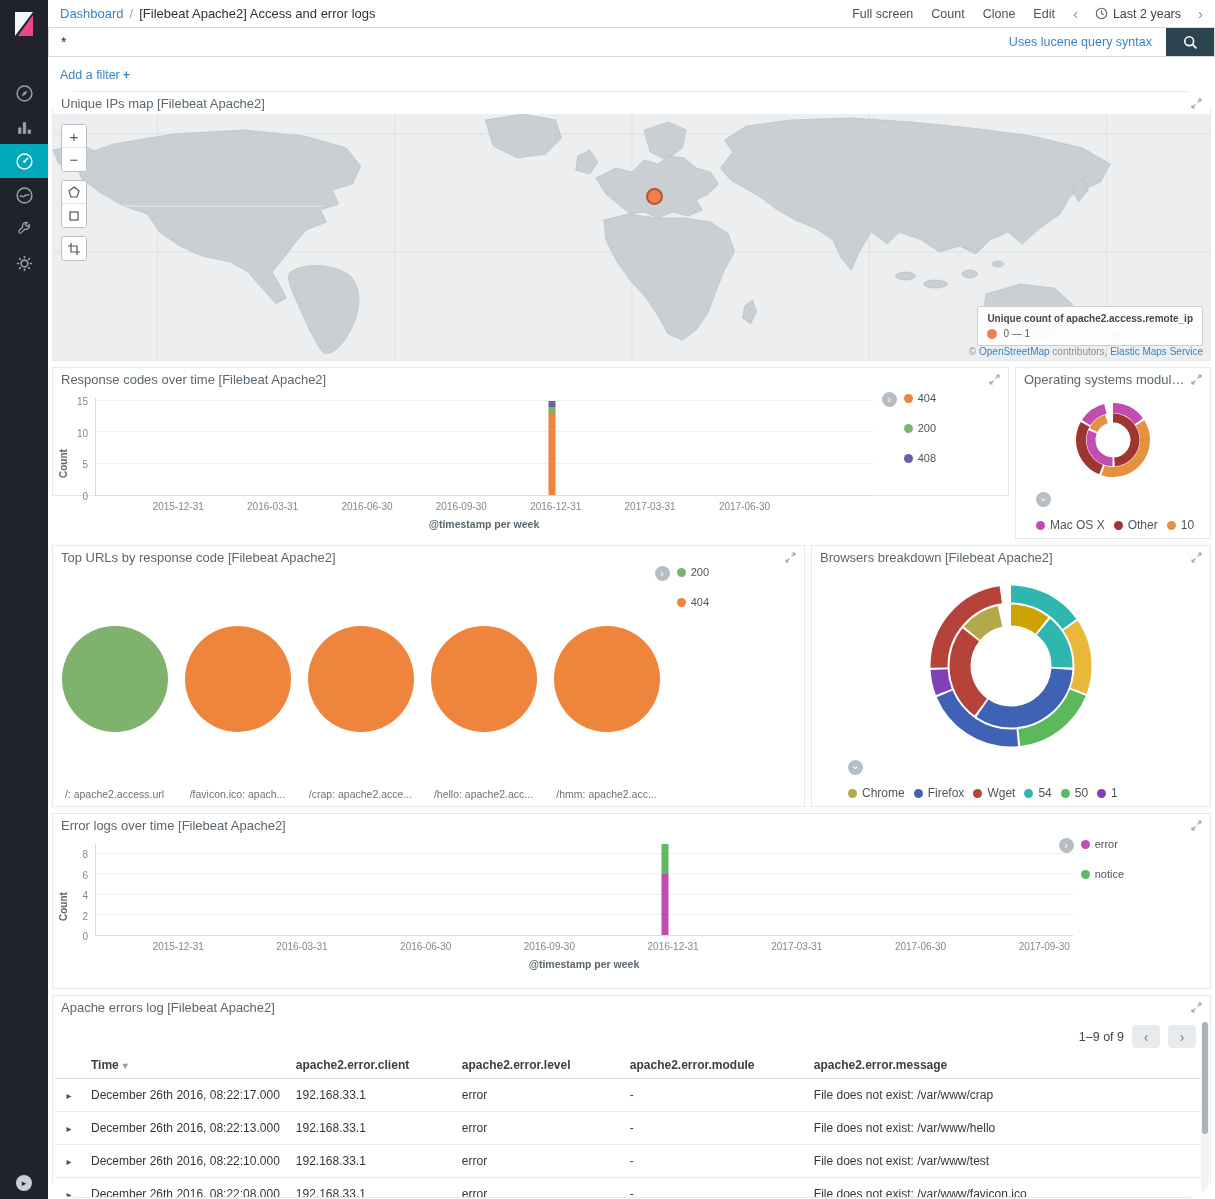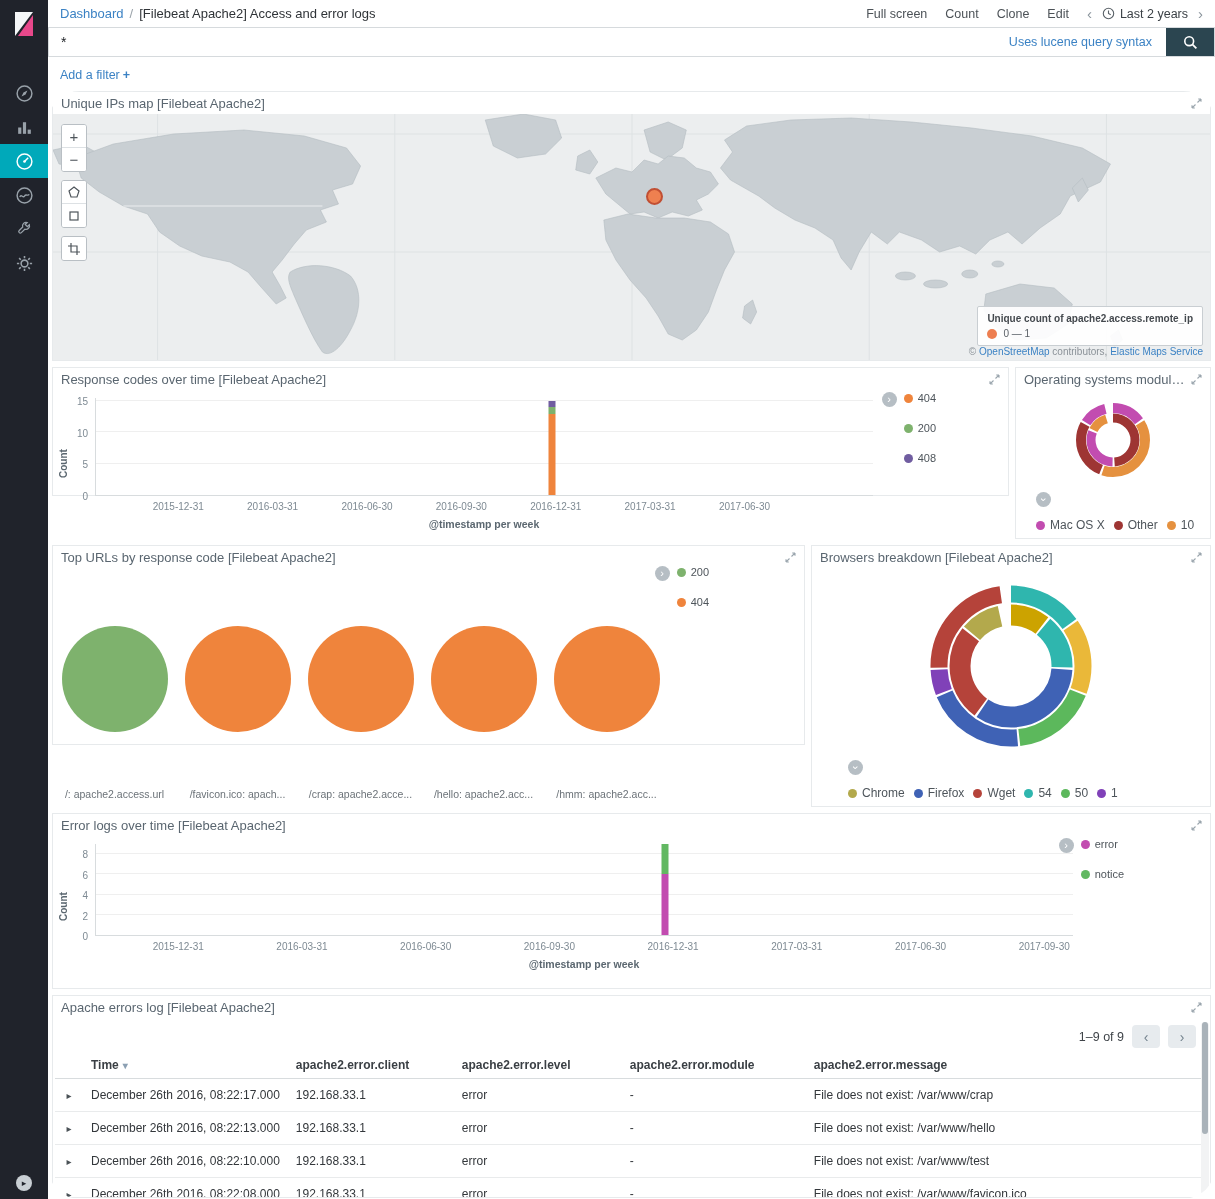--- a/index.html
+++ b/index.html
@@ -17,21 +17,21 @@
 
 
 .main{flex:1;display:flex;flex-direction:column;min-width:0;}
 .topbar{height:27px;display:flex;align-items:center;justify-content:space-between;padding:0 12px;font-size:13px;}
 .crumbs{display:flex;align-items:center;gap:6px;}
 .crumb-link{color:#3B82C4;cursor:pointer;}
 .crumb-sep{color:#9AA2A9;}
 .crumb-title{color:#2F3337;}
 .top-actions{display:flex;align-items:center;gap:18px;font-size:12.5px;color:#4C5257;}
 .top-actions .action{cursor:pointer;}
-.time-nav{display:flex;align-items:center;gap:10px;}
+.time-nav{display:flex;align-items:center;gap:17px;}
 .tchev{color:#8A949C;font-size:15px;cursor:pointer;line-height:1;}
 .tchev.prev::before{content:"\2039";}
 .tchev.next::before{content:"\203A";}
 .time-label{color:#3C4247;cursor:pointer;display:flex;align-items:center;gap:5px;}
 
 
 .search-box{display:flex;align-items:center;border:1px solid #D6DADD;height:30px;background:#fff;}
 .search-box input{flex:1;border:none;outline:none;padding:0 12px;font-size:14px;color:#202428;background:transparent;}
 .lucene-hint{color:#3B82C4;font-size:12.5px;margin-right:14px;cursor:pointer;white-space:nowrap;}
 .search-btn{width:48px;height:28px;background:#2B4550;border:none;display:flex;align-items:center;justify-content:center;cursor:pointer;}
@@ -102,21 +102,21 @@
 .os-panel .bottom-legend{padding-left:20px;}
 .br-panel .bottom-legend{padding-left:36px;}
 
 
 .os-panel{width:196px;height:172px;display:flex;flex-direction:column;}
 .os-donut{display:flex;justify-content:center;margin-top:8px;}
 .os-panel .bottom-legend{margin-top:auto;}
 .br-panel{width:400px;height:262px;display:flex;flex-direction:column;}
 .br-donut{display:flex;justify-content:center;margin-top:10px;}
 .br-panel .bottom-legend{margin-top:auto;}
-.tu-panel{flex:1;height:200px;}
+.tu-panel{flex:1;height:262px;}
 .pies{display:flex;margin-top:58px;}
 .pie-item{width:123px;display:flex;flex-direction:column;align-items:center;}
 .pie{width:106px;height:106px;border-radius:50%;cursor:pointer;}
 .pie-label{margin-top:56px;font-size:10.5px;color:#6B7278;white-space:nowrap;}
 
 
 .table-panel{height:203px;overflow:hidden;}
 .table-top{display:flex;justify-content:flex-end;align-items:center;gap:8px;padding:7px 14px 4px;font-size:12.5px;color:#3F4449;}
 .pg-btn{width:28px;height:23px;background:#E7EBEE;border:none;border-radius:4px;color:#73828D;font-size:14px;display:flex;align-items:center;justify-content:center;cursor:pointer;}
 .pg-btn.prev::before{content:"\2039";}

